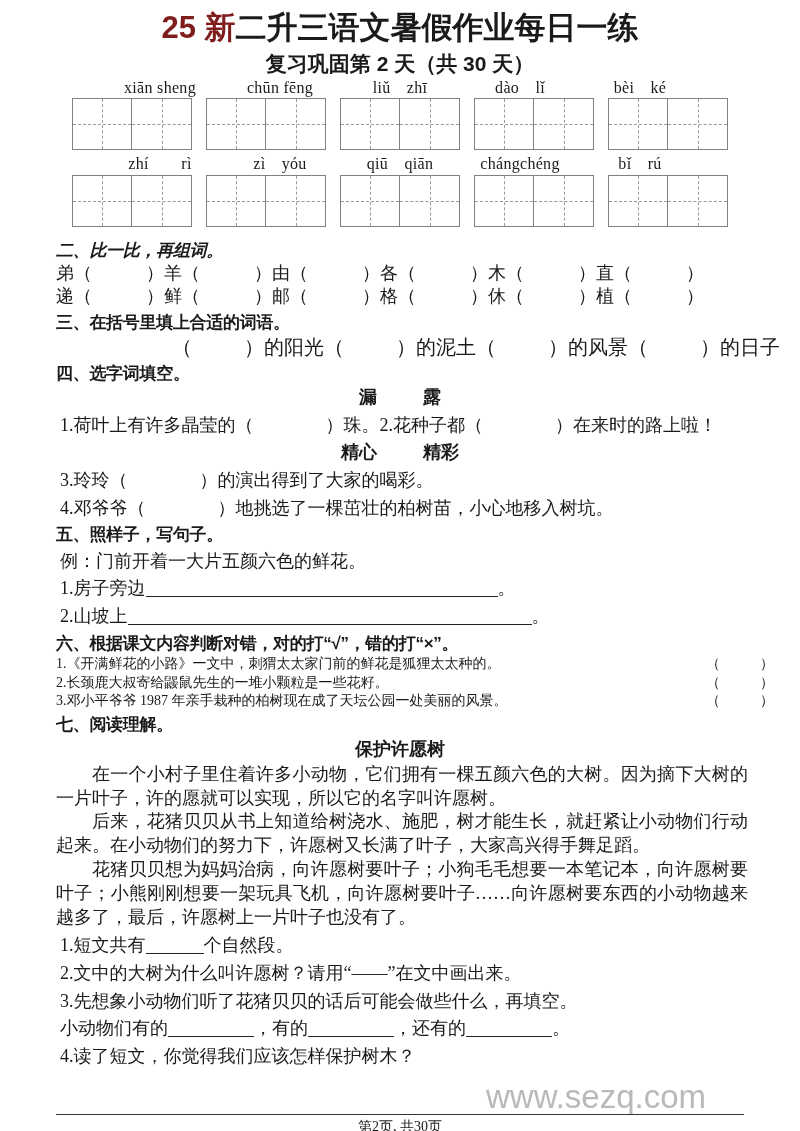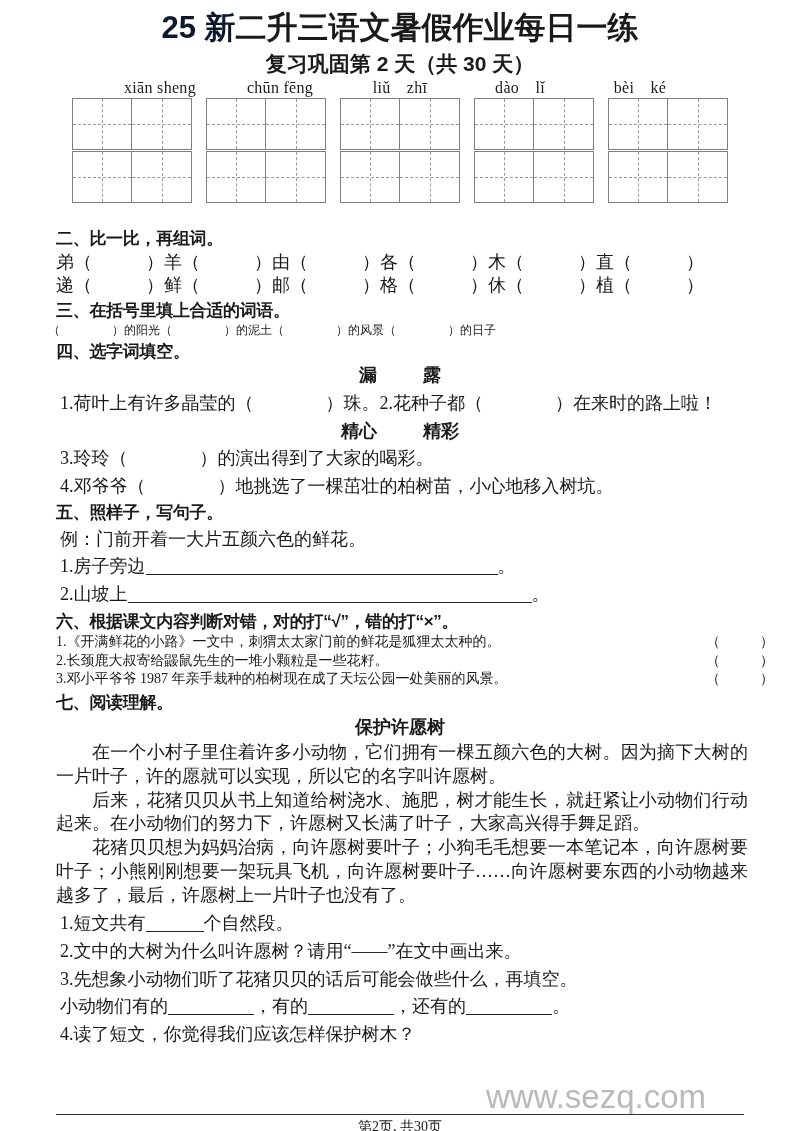--- a/index.html
+++ b/index.html
@@ -17,21 +17,21 @@
   .title{
     text-align:center;
     font-family:"Liberation Sans","DejaVu Sans",sans-serif;
     font-weight:bold;
     font-size:31px;
     letter-spacing:0px;
     margin:10px 0 0 0;
     line-height:1.15;
     white-space:nowrap;
   }
-  .title .red{color:#0f172a;}
+  .title .red{color:#7f1d1d;}
   .subtitle{
     text-align:center;
     font-family:"Liberation Sans","DejaVu Sans",sans-serif;
     font-weight:bold;
     font-size:21px;
     margin:6px 0 2px 0;
     line-height:1.15;
   }
 
   
@@ -114,23 +114,23 @@
     white-space:nowrap;
     display:inline-block;
   }
   .cmp-item .blank{display:inline-block;width:54px;}
 
   
   .br-row{
     display:flex;
     padding-left:48px;
     padding-right:20px;
-    font-size:12px;
+    font-size:20px;
     line-height:1.3;
-    justify-content:flex-start;
+    justify-content:flex-end;
   }
   .br-item{white-space:nowrap;}
   .br-item .blank{display:inline-block;width:52px;}
 
   
   .choice-head{
     font-family:"Liberation Sans","DejaVu Sans",sans-serif;
     font-weight:bold;
     font-size:18px;
     text-align:center;
@@ -259,20 +259,37 @@
       <div class="tzg">
           <div class="cell"></div>
           <div class="cell"></div>
         </div>
       <div class="tzg">
           <div class="cell"></div>
           <div class="cell"></div>
         </div>
     </div>
 
+    <div class="pinyin-row" style="margin-top:4px;">
+      <div class="pinyin-cellgroup">
+          <div class="pinyin-text">zhí　　rì</div>
+        </div>
+      <div class="pinyin-cellgroup">
+          <div class="pinyin-text">zì　yóu</div>
+        </div>
+      <div class="pinyin-cellgroup">
+          <div class="pinyin-text">qiū　qiān</div>
+        </div>
+      <div class="pinyin-cellgroup">
+          <div class="pinyin-text">chángchéng</div>
+        </div>
+      <div class="pinyin-cellgroup">
+          <div class="pinyin-text">bǐ　rú</div>
+        </div>
+    </div>
     <div class="grid-row">
       <div class="tzg">
           <div class="cell"></div>
           <div class="cell"></div>
         </div>
       <div class="tzg">
           <div class="cell"></div>
           <div class="cell"></div>
         </div>
       <div class="tzg">
@@ -283,21 +300,21 @@
           <div class="cell"></div>
           <div class="cell"></div>
         </div>
       <div class="tzg">
           <div class="cell"></div>
           <div class="cell"></div>
         </div>
     </div>
   </div>
 
-  <div class="sec-h" style="margin-top:25px;">二、比一比，再组词。</div>
+  <div class="sec-h" style="margin-top:13px;font-style:italic;">二、比一比，再组词。</div>
   <div class="cmp-row">
     <span class="cmp-item"><span>弟（</span><span class="blank"></span><span>）</span></span>
     <span class="cmp-item"><span>羊（</span><span class="blank"></span><span>）</span></span>
     <span class="cmp-item"><span>由（</span><span class="blank"></span><span>）</span></span>
     <span class="cmp-item"><span>各（</span><span class="blank"></span><span>）</span></span>
     <span class="cmp-item"><span>木（</span><span class="blank"></span><span>）</span></span>
     <span class="cmp-item"><span>直（</span><span class="blank"></span><span>）</span></span>
   </div>
   <div class="cmp-row">
     <span class="cmp-item"><span>递（</span><span class="blank"></span><span>）</span></span>

